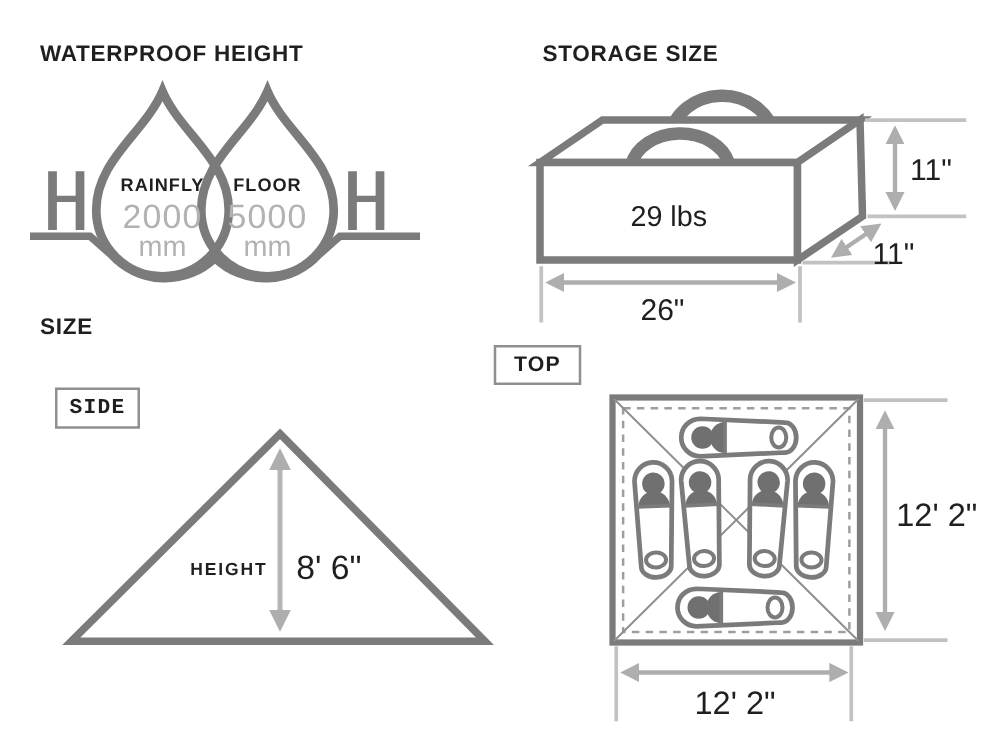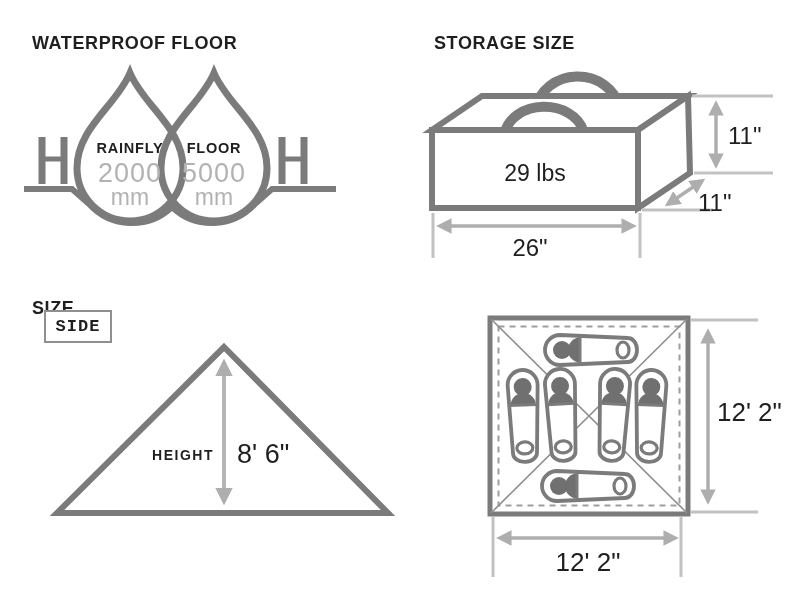--- a/index.html
+++ b/index.html
@@ -27,21 +27,21 @@
 <div id="stage">
 
   <svg width="0" height="0" style="position:absolute" aria-hidden="true">
     <defs>
       <marker id="ah" viewBox="0 0 10 10" refX="7.5" refY="5" markerWidth="4.4" markerHeight="4.4" orient="auto-start-reverse">
         <path d="M 0 0 L 10 5 L 0 10 z" fill="#aeaeae"></path>
       </marker>
     </defs>
   </svg>
 
-  <div class="section-title" style="left:32px;top:33px;">WATERPROOF FLOOR</div>
+  <div class="section-title" style="left:32px;top:33px;">WATERPROOF HEIGHT</div>
 
   <svg style="left:20px;top:55px;" width="320" height="185" viewBox="0 0 320 185">
 
     <path d="M 4,134 H 52 L 69,149 A 58 58 0 0 0 152,152 A 58 58 0 0 0 235,149 L 252,134 H 316" fill="none" stroke="#7b7b7b" stroke-width="6"></path>
 
     <g>
       <path d="M 22,82 V 129 M 44,82 V 129" stroke="#7b7b7b" stroke-width="7" fill="none"></path>
       <path d="M 22,104 H 44" stroke="#7b7b7b" stroke-width="5" fill="none"></path>
     </g>
     <g>
@@ -81,33 +81,36 @@
     <path d="M 321,49 V 110" stroke="#aeaeae" stroke-width="3.5" fill="none" marker-start="url(#ah)" marker-end="url(#ah)"></path>
     <text x="333" y="89" font-size="24" class="lbl-dark">11"</text>
 
     <path d="M 273,149 L 307,126" stroke="#aeaeae" stroke-width="3.5" fill="none" marker-start="url(#ah)" marker-end="url(#ah)"></path>
     <text x="303" y="156" font-size="24" class="lbl-dark">11"</text>
 
     <path d="M 45,171 H 238" stroke="#aeaeae" stroke-width="3.5" fill="none" marker-start="url(#ah)" marker-end="url(#ah)"></path>
     <text x="135" y="201" text-anchor="middle" font-size="24" class="lbl-dark">26"</text>
   </svg>
 
-  <div class="section-title" style="left:32px;top:251px;margin-top:47px;">SIZE</div>
+  <div class="section-title" style="left:32px;top:251px;">SIZE</div>
 
   <div class="view-box" style="left:44px;top:310px;width:64px;height:29px;font-family:Liberation Mono, monospace;">
     <span>SIDE</span>
   </div>
 
   <svg style="left:40px;top:335px;" width="360" height="195" viewBox="0 0 360 195">
     <path d="M 184,12 L 348,178 L 17,178 Z" fill="none" stroke="#7b7b7b" stroke-width="6"></path>
     <path d="M 184,28 V 166" stroke="#b5b5b5" stroke-width="4" fill="none" marker-start="url(#ah)" marker-end="url(#ah)"></path>
     <text x="174" y="125" text-anchor="end" font-size="14" font-weight="600" letter-spacing="1.5" class="lbl-dark">HEIGHT</text>
     <text x="197" y="128" font-size="27" class="lbl-dark">8' 6"</text>
   </svg>
 
+  <div class="view-box" style="left:395px;top:276px;width:66px;height:28px;">
+    <span>TOP</span>
+  </div>
 
   <svg style="left:390px;top:270px;" width="400" height="320" viewBox="0 0 400 320">
     <defs>
       <g id="sbag">
         <path d="M -15,18 A 15 15 0 0 1 15,18 L 12,86 A 12 9 0 0 1 -12,86 Z" fill="#ffffff" stroke="#7b7b7b" stroke-width="3.8"></path>
         <path d="M -12.5,38 A 12.5 12 0 0 1 12.5,38 Z" fill="#707070"></path>
         <circle cx="0" cy="20" r="9" fill="#707070"></circle>
         <path d="M -13.5,38 H 13.5" stroke="#7b7b7b" stroke-width="3" fill="none"></path>
         <ellipse cx="0" cy="81" rx="8" ry="6" fill="#ffffff" stroke="#7b7b7b" stroke-width="3.2"></ellipse>
       </g>

